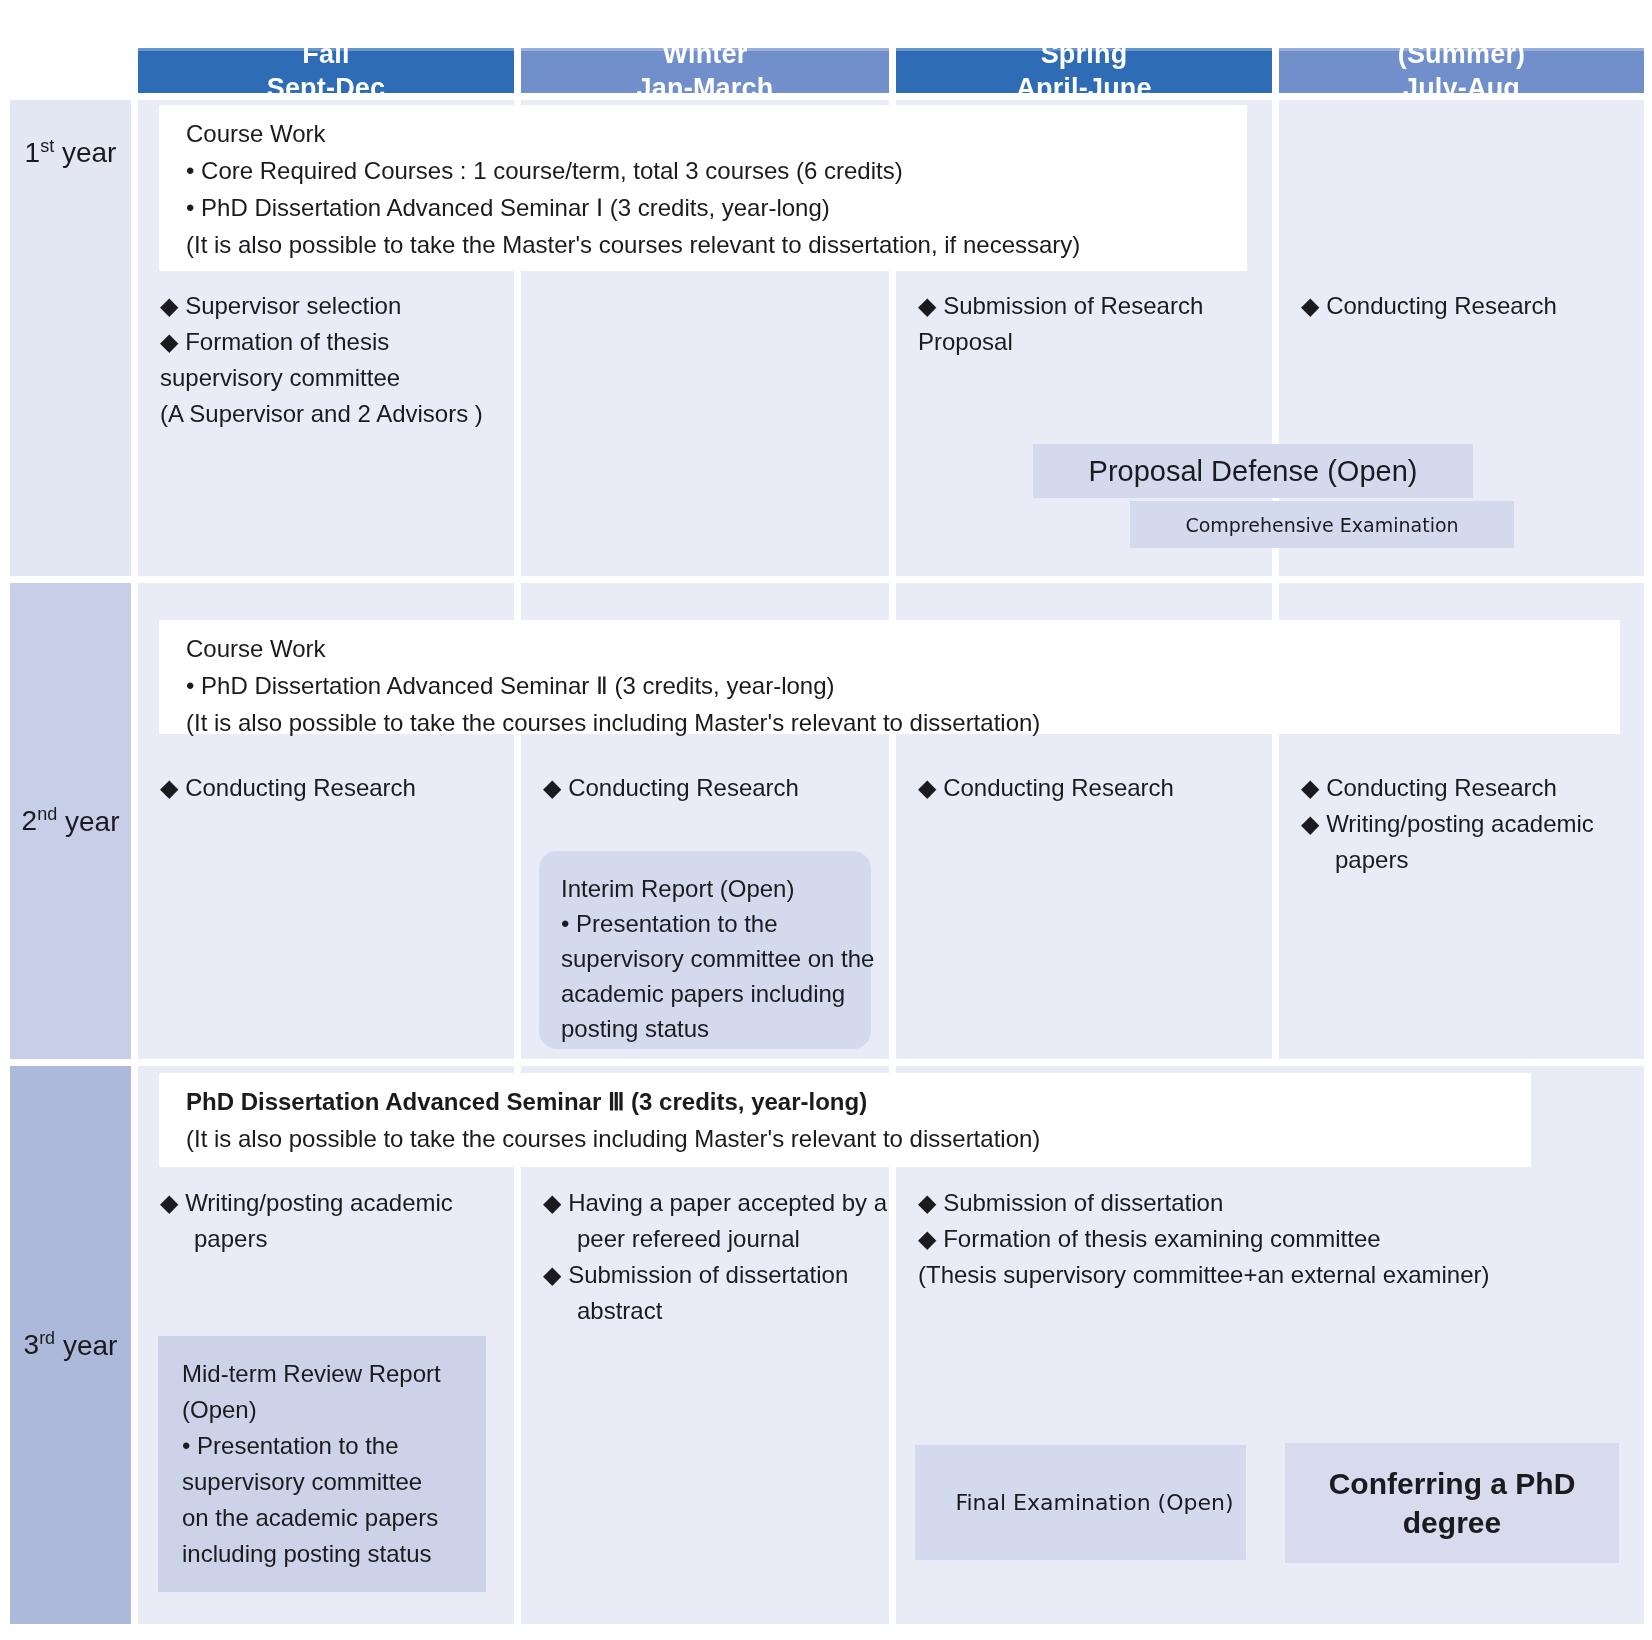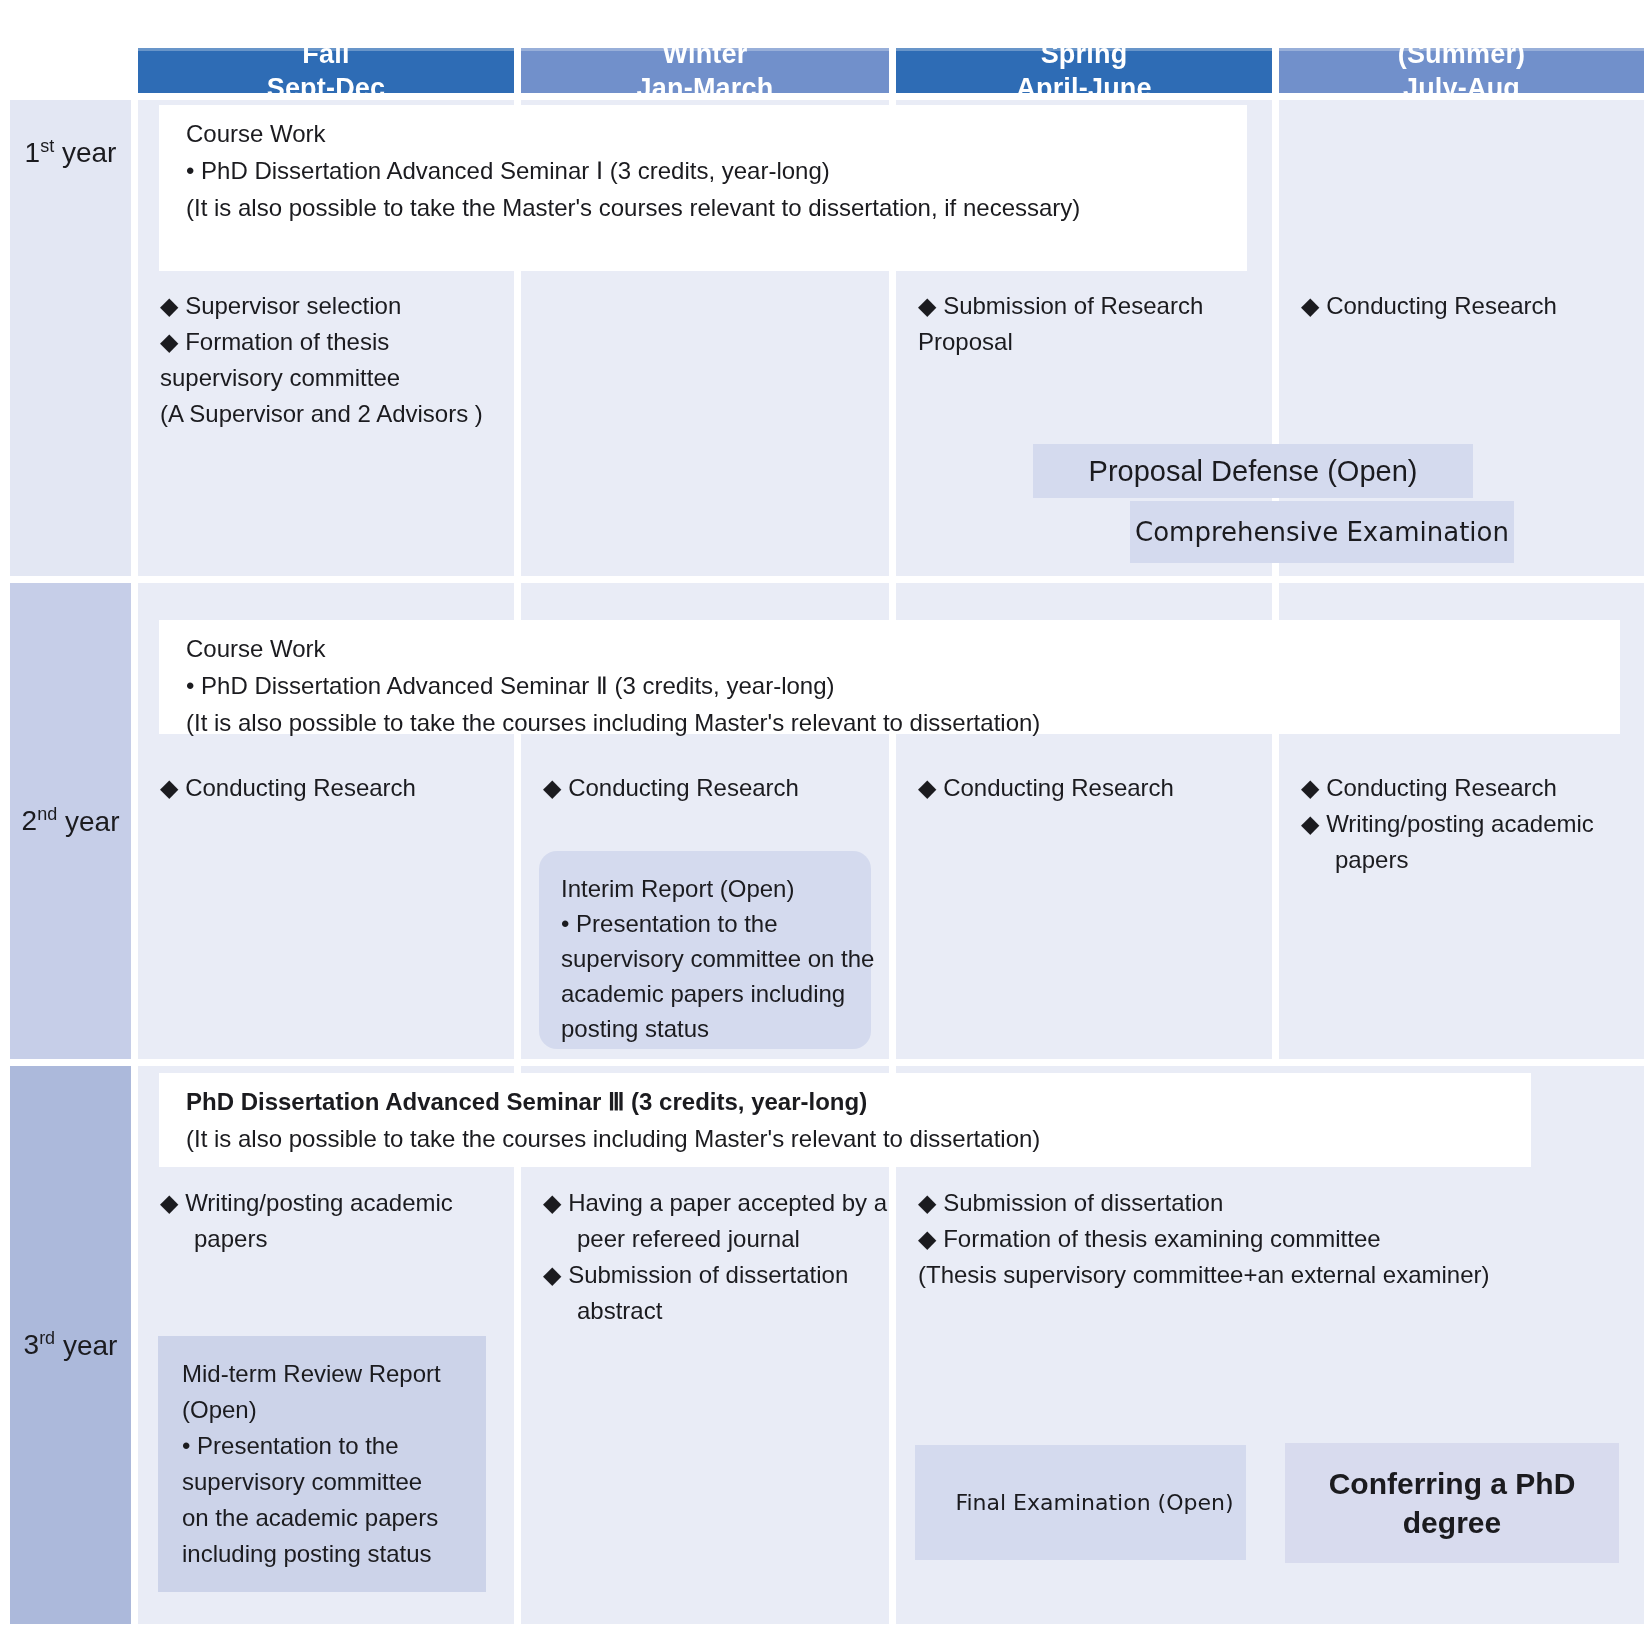--- a/index.html
+++ b/index.html
@@ -80,22 +80,22 @@
   .confer{
     position:absolute;left:389px;top:377px;width:334px;height:120px;
     background:var(--box-light,#d8dbee);
     font-weight:700;font-size:30px;line-height:39px;
   }
   .pdefense{
     position:absolute;left:1033px;top:444px;width:440px;height:54px;
     font-size:29px;z-index:5;
   }
   .compexam{
-    position:absolute;left:1130px;top:501px;width:384px;height:62px;
-    font-family:"DejaVu Sans",sans-serif;font-size:26px;z-index:5;
+    position:absolute;left:1130px;top:501px;width:384px;height:47px;
+    font-family:"DejaVu Sans",sans-serif;font-size:19px;z-index:5;
   }
 </style>
 </head>
 <body>
 
 <div class="board">
   <div class="grid">
 
     <div class="hcell hdark" style="grid-column:2">
       <div>Fall</div>
@@ -179,20 +179,21 @@
       <div class="ms">◆ Submission of dissertation</div>
       <div class="ms">◆ Formation of thesis examining committee</div>
       <div class="ms">(Thesis supervisory committee+an external examiner)</div>
       <div class="evbox finalexam">Final Examination (Open)</div>
       <div class="evbox confer">Conferring a PhD
 degree</div>
     </div>
 
     <div class="cwbox cw1">
       <div>Course Work</div>
+      <div>• Core Required Courses : 1 course/term, total 3 courses (6 credits)</div>
       <div>• PhD Dissertation Advanced Seminar Ⅰ (3 credits, year-long)</div>
       <div>(It is also possible to take the Master's courses relevant to dissertation, if necessary)</div>
     </div>
     <div class="cwbox cw2">
       <div>Course Work</div>
       <div>• PhD Dissertation Advanced Seminar Ⅱ (3 credits, year-long)</div>
       <div>(It is also possible to take the courses including Master's relevant to dissertation)</div>
     </div>
     <div class="cwbox cw3">
       <div class="semibold">PhD Dissertation Advanced Seminar Ⅲ (3 credits, year-long)</div>

